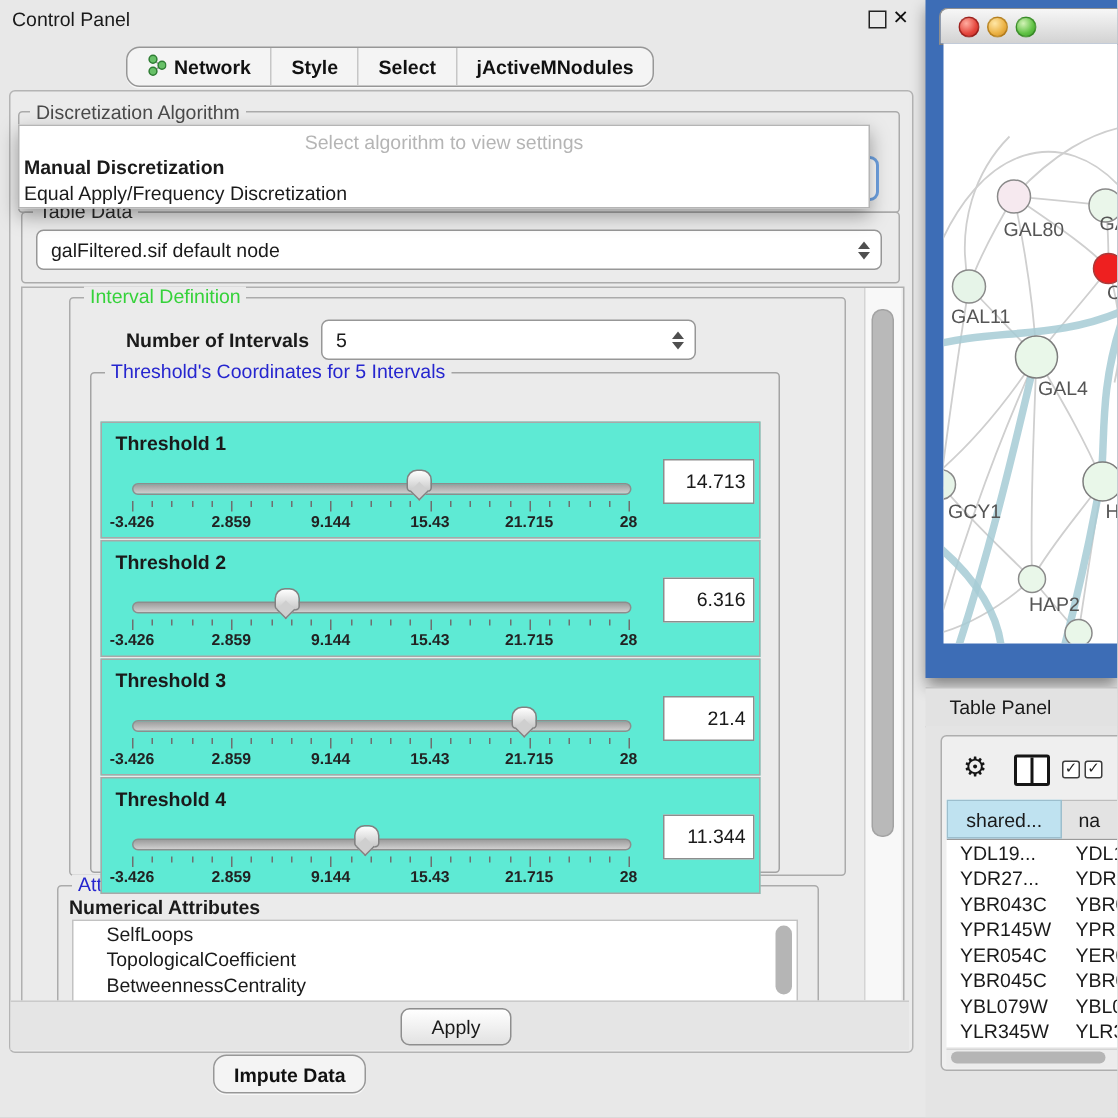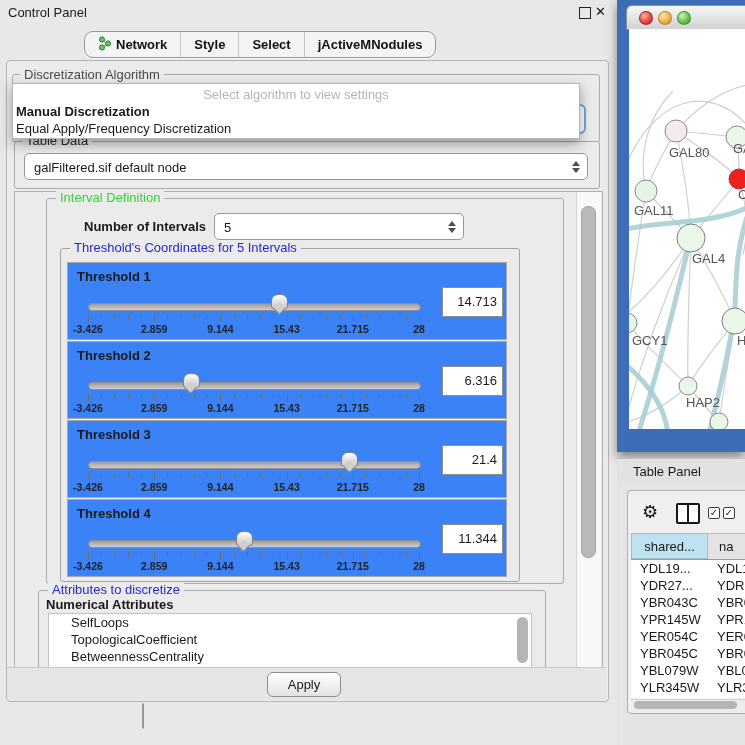--- a/index.html
+++ b/index.html
@@ -41,21 +41,21 @@
   .td-combo{left:24px;top:153px;width:562px;height:25px;}
   .scrollpane{left:14px;top:191px;width:587px;height:477px;border:1px solid #b0b0b0;background:#ebebeb;overflow:hidden;}
   .vlane{left:576px;top:192px;width:24px;height:475px;background:#f8f8f8;border-left:1px solid #d4d4d4;}
   .vthumb{left:581px;top:206px;width:13px;height:350px;background:#b9b9b9;border:1px solid #a3a3a3;border-radius:7px;}
   .interval-group{left:46px;top:198px;width:516px;height:384px;}
   .interval-legend{left:56px;top:191px;}
   .noi-label{left:84px;top:219px;font-weight:bold;}
   .noi-combo{left:214px;top:213px;width:248px;height:25px;}
   .thr-group{left:60px;top:248px;width:458px;height:332px;border-color:#a4a4a4;}
   .thr-legend{left:70px;top:241px;}
-  .tpanel{position:absolute;left:67px;width:438px;height:76px;border:1px solid #a8a8a8;background:#3b82f6;}
+  .tpanel{position:absolute;left:67px;width:438px;height:76px;border:1px solid #a8a8a8;background:#5eead4;margin-top:19px;}
   .tpanel .tlabel{position:absolute;left:9px;top:6px;font-weight:bold;}
   .track{position:absolute;left:20px;top:40px;width:331px;height:6px;border:1px solid #8d8d8d;border-radius:4px;
          background:linear-gradient(#9d9d9d,#cfcfcf);}
   .thumb{position:absolute;top:31px;width:15px;height:13px;border:1px solid #818181;border-radius:7px 7px 3px 3px;
          background:linear-gradient(#fefefe,#c9c9c9);z-index:2;}
   .thumb::after{content:"";position:absolute;left:2.6px;top:8.5px;width:8px;height:8px;background:#cfcfcf;
          border-right:1px solid #818181;border-bottom:1px solid #818181;transform:rotate(45deg);}
   .ticks{position:absolute;left:20px;top:52px;width:331px;height:8px;}
   .tick{position:absolute;top:0;width:1px;background:#6f6f6f;}
   .tick.minor{height:4px;}
@@ -184,20 +184,23 @@
       <div class="attr-item">SelfLoops</div>
       <div class="attr-item">TopologicalCoefficient</div>
       <div class="attr-item">BetweennessCentrality</div>
     </div>
   <div class="abs attr-thumb"></div>
 
   <div class="abs applybar"></div>
   <div class="abs applybtn">Apply</div>
 
   <div class="abs tabbar" style="left:142px;top:703px;height:24px;" id="bottomTabs">
+      <div class="tab">
+        <span>Impute Data</span>
+      </div>
     </div>
 
   <div class="abs netwin"></div>
   <div class="abs nettitle">
     <span class="light red"></span>
     <span class="light yellow"></span>
     <span class="light green"></span>
   </div>
   <div class="abs netcanvas">
     <svg id="netsvg" width="116" height="400">

